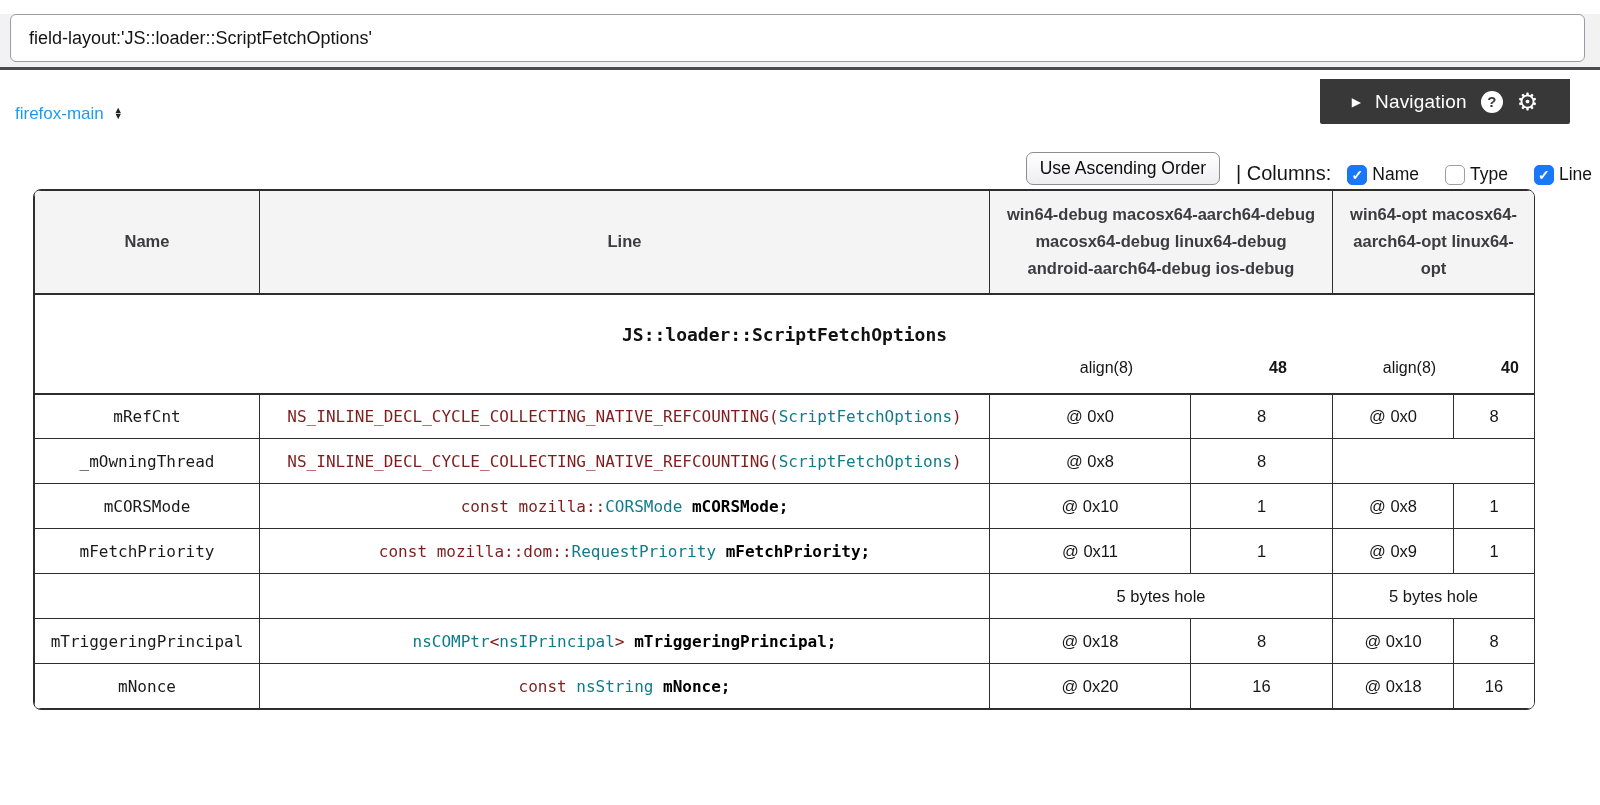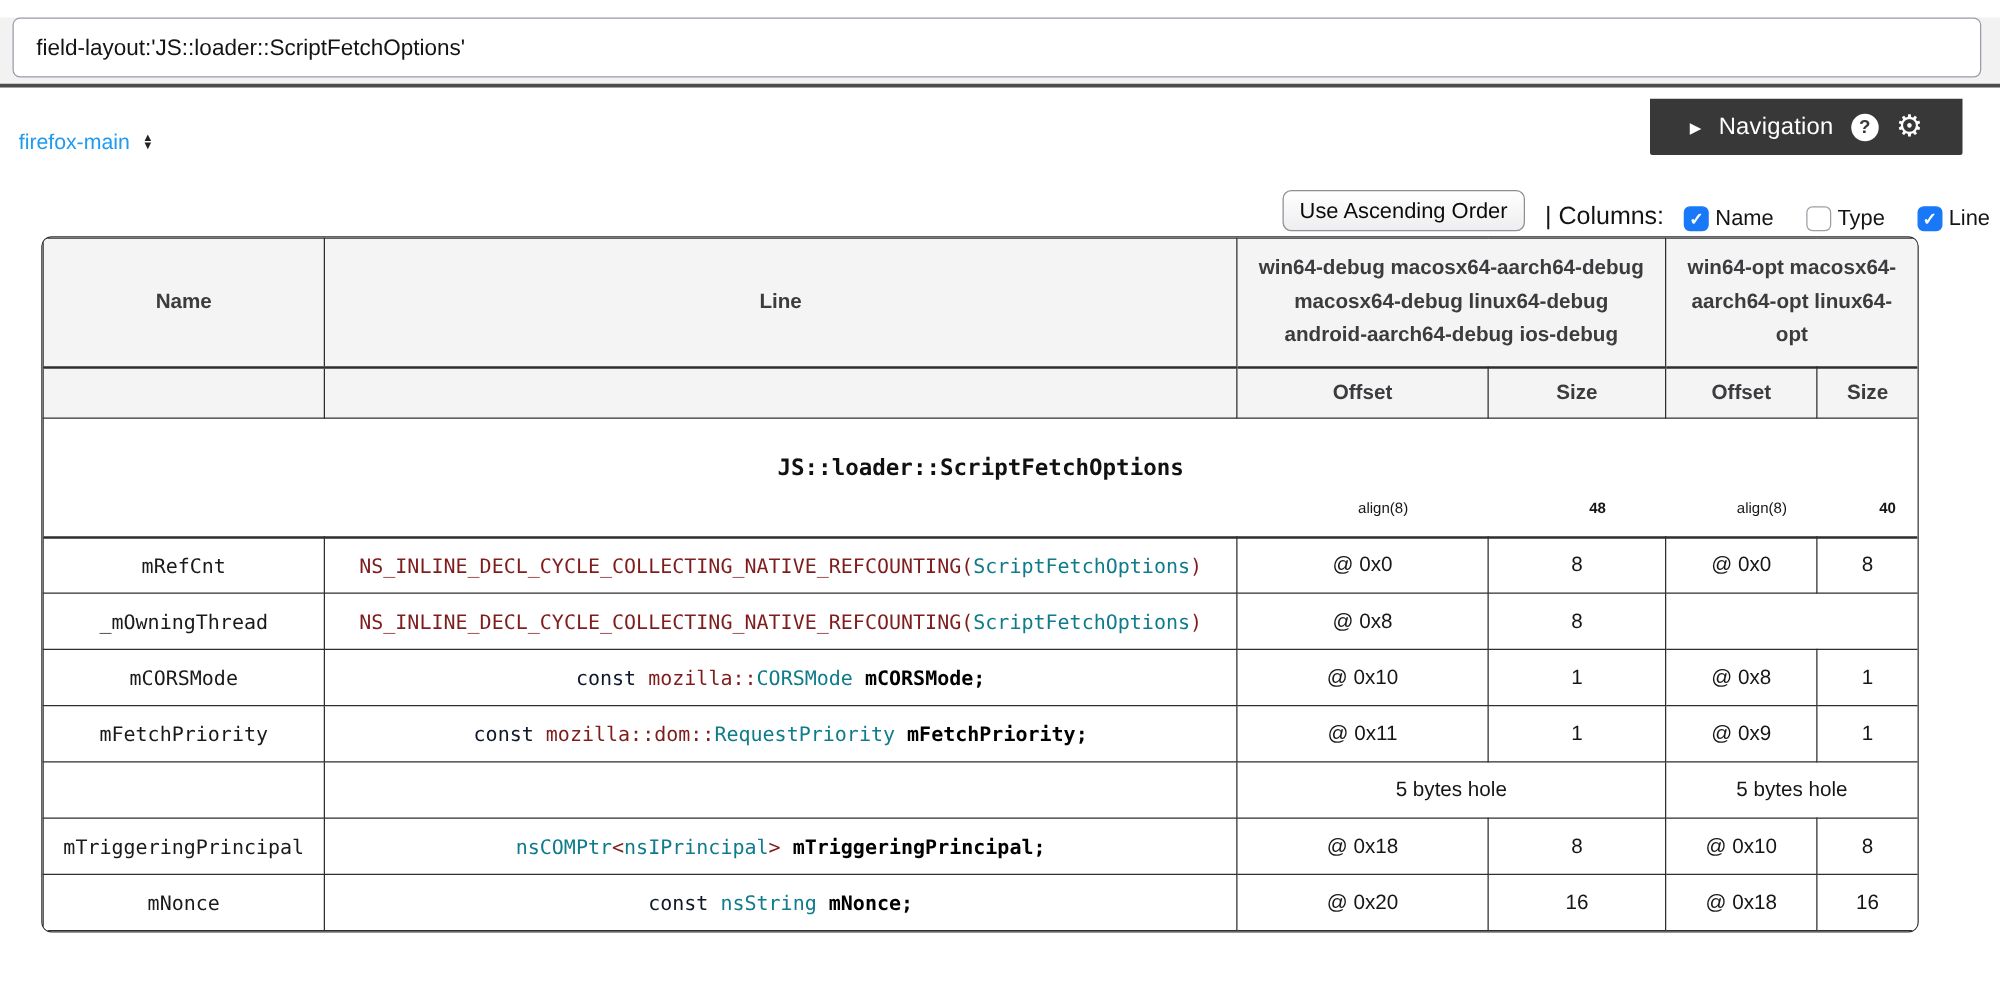--- a/index.html
+++ b/index.html
@@ -53,26 +53,26 @@
   td, th { border:1px solid #2e2e2e; vertical-align:middle; text-align:center; }
   thead th { background:#f4f4f5; color:#3c3c3f; font-size:16.5px; font-weight:bold;
              padding:10px 14px; }
   tr.group-header th { border-bottom-width:2px; height:96px; line-height:1.65; }
   tr.sub-header th { height:40px; }
   td.class-cell { border-bottom-width:2px; height:85px; padding:16px; vertical-align:top; }
   .class-title { font-family:"DejaVu Sans Mono", monospace; font-weight:bold;
                  font-size:18px; color:#111; padding:13px 14px 0 14px; }
   .align-grid { display:grid; grid-template-columns:225px 730px 201px 142px 121px 80px;
                 margin-top:14px; }
-  .align-grid div { padding:0 14px 0 14px; font-size:12px; color:#161616; }
+  .align-grid div { padding:0 14px 0 14px; font-size:16px; color:#161616; }
   .align-size { font-weight:bold; }
   tbody td { height:45px; padding:4px 13px; background:#ffffff; }
   td.cell-name, td.cell-line { font-family:"DejaVu Sans Mono", monospace; font-size:16px; }
   .seg-p { color:#7f1d1d; }
-  .seg-k { color:#0f172a;margin-top:24px; }
+  .seg-k { color:#7f1d1d;margin-top:24px; }
   .seg-t { color:#0f7b8b; cursor:pointer; }
   .seg-b { color:#000000; font-weight:bold; }
   td.cell-val { font-size:16.5px; color:#161616; }
 </style>
 </head>
 <body>
 
 <div class="search-header">
   <input class="search-input" value="field-layout:'JS::loader::ScriptFetchOptions'" style="">
 </div>
@@ -120,28 +120,20 @@
     <col style="width:142px">
         <col style="width:121px">
         <col style="width:81px">
   </colgroup>
   <thead>
     <tr class="group-header">
       <th>Name</th>
       <th>Line</th>
       <th colspan="2">win64-debug macosx64-aarch64-debug macosx64-debug linux64-debug android-aarch64-debug ios-debug</th>
       <th colspan="2">win64-opt macosx64-aarch64-opt linux64-opt</th>
-    </tr>
-    <tr class="sub-header">
-      <th></th>
-      <th></th>
-      <th>Offset</th>
-      <th>Size</th>
-      <th>Offset</th>
-      <th>Size</th>
     </tr>
   </thead>
   <tbody>
     <tr>
       <td class="class-cell" colspan="6">
         <div class="class-title">JS::loader::ScriptFetchOptions</div>
         <div class="align-grid">
           <div></div>
               <div></div>
           <div>align(8)</div>

